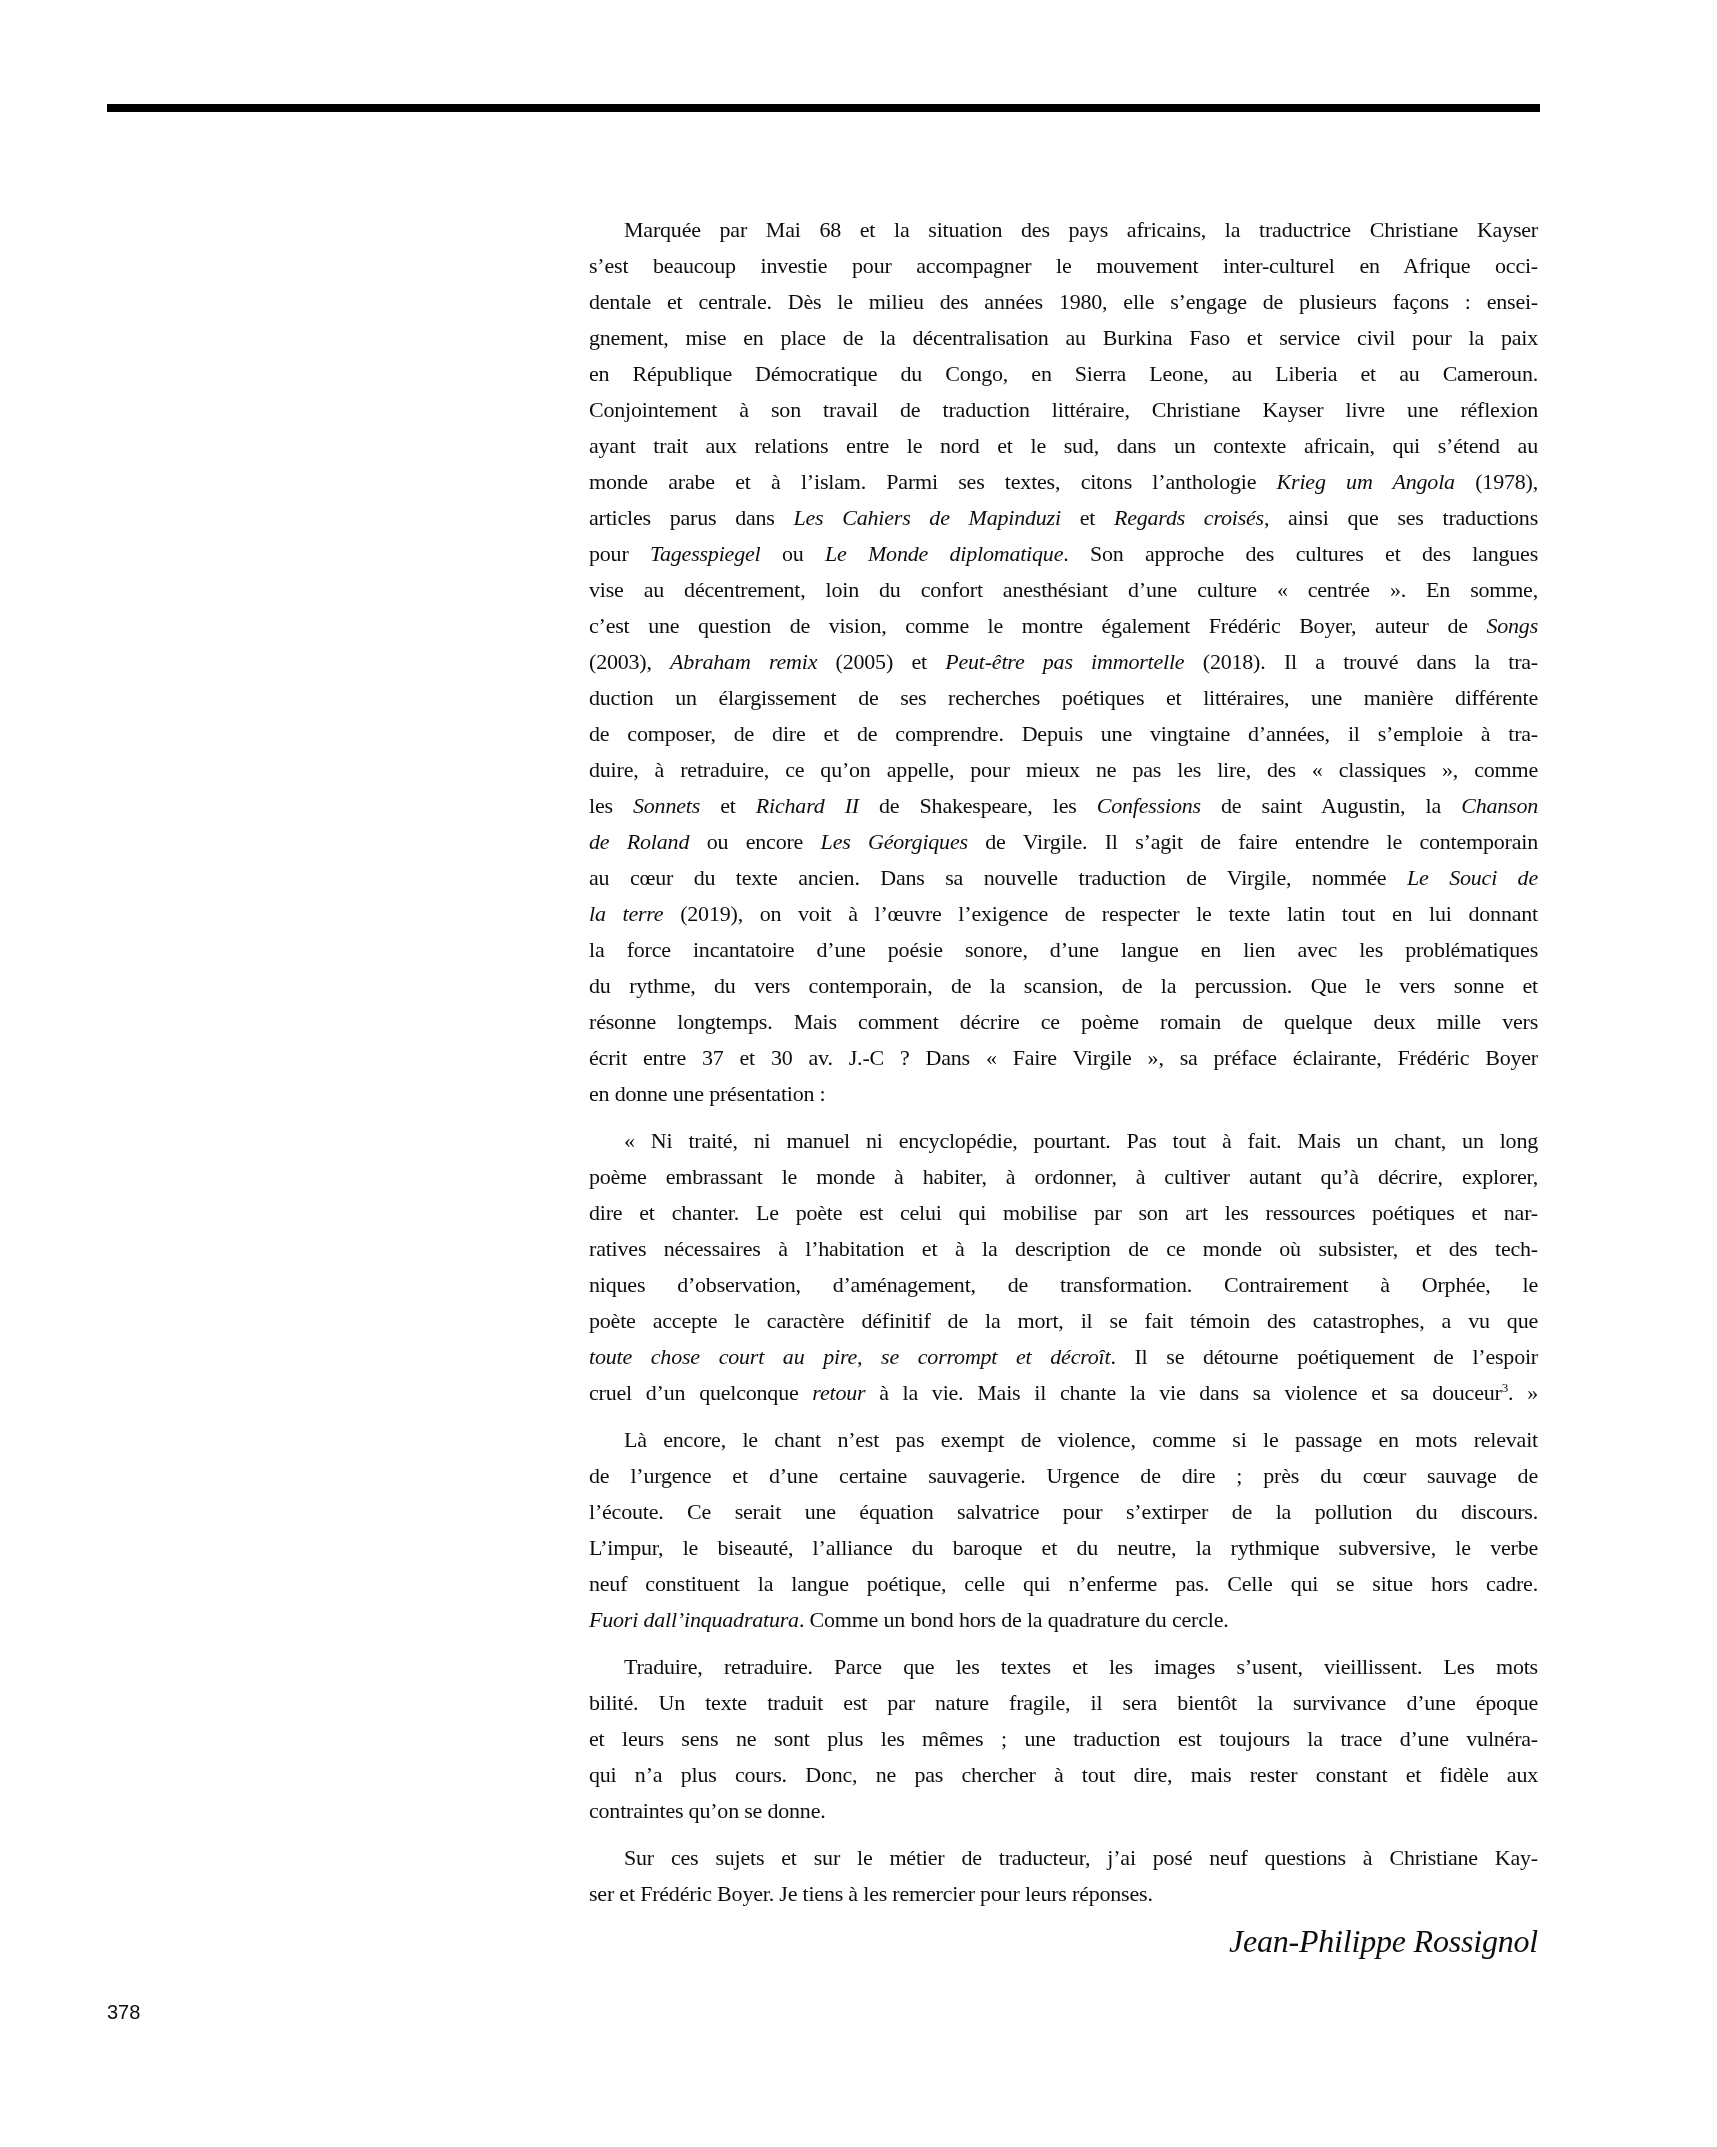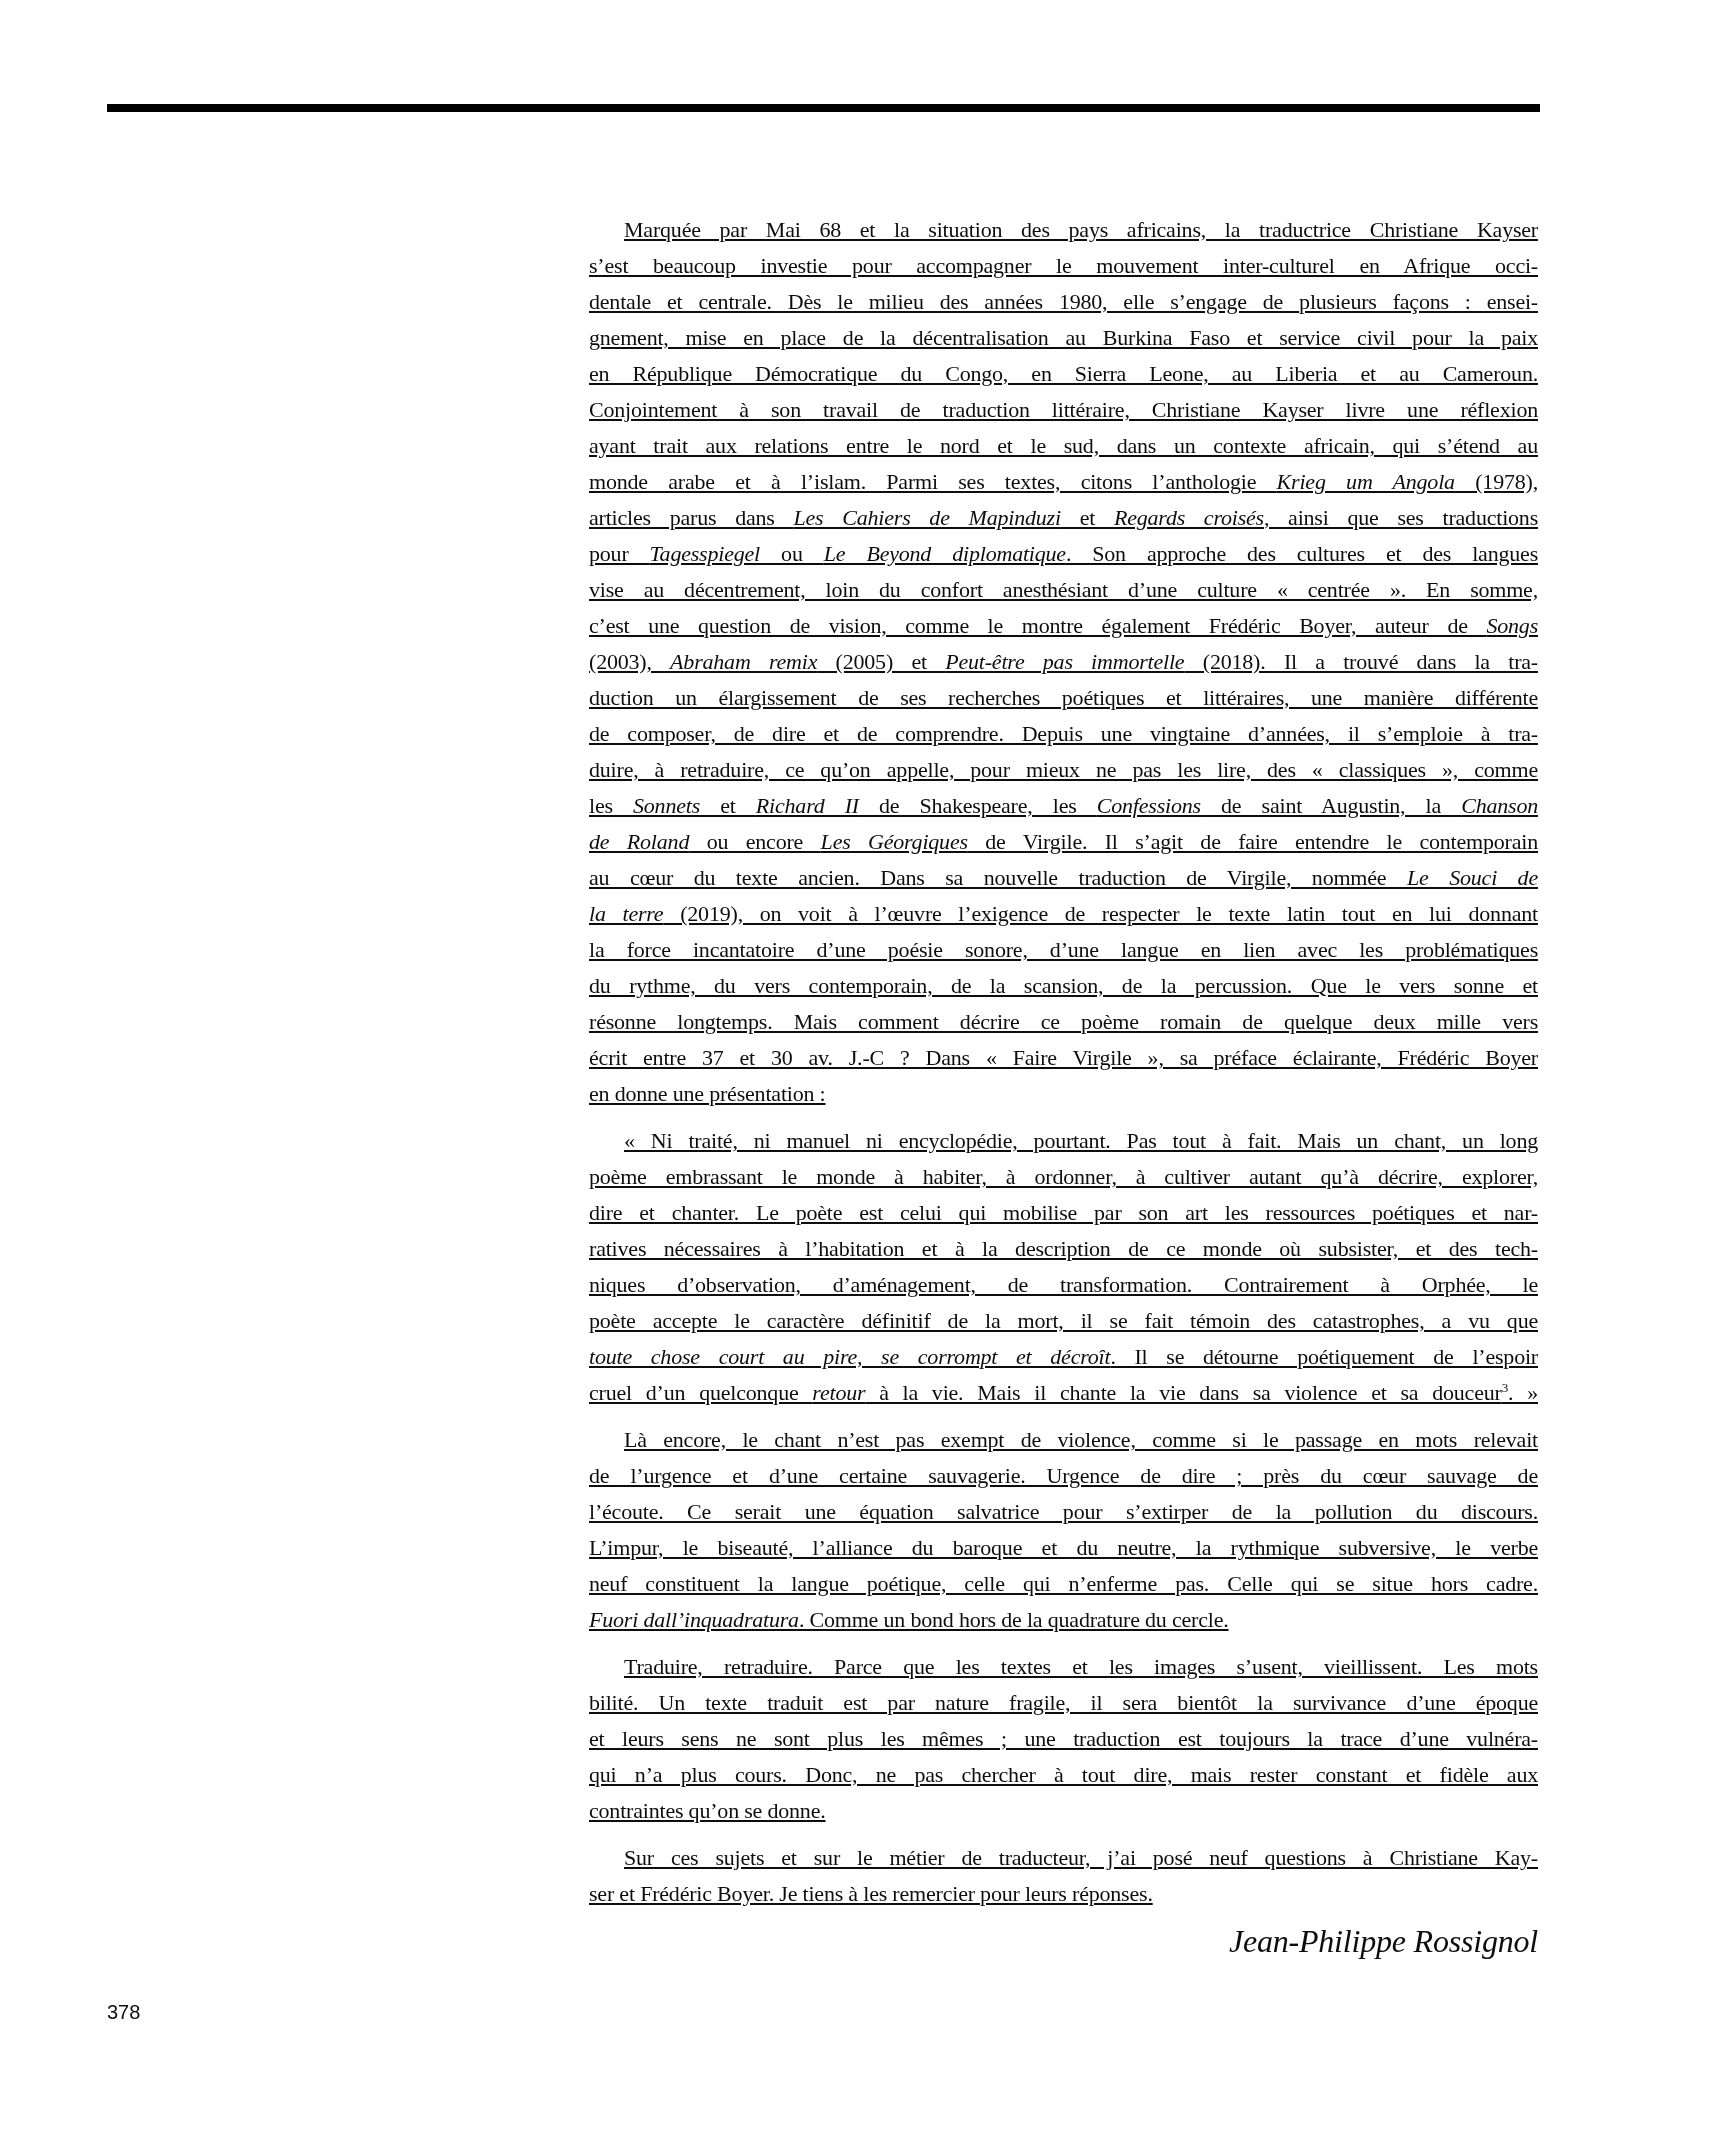--- a/index.html
+++ b/index.html
@@ -25,21 +25,20 @@
     font-size: 22px;
     line-height: 36px;
     letter-spacing: -0.2px;
   }
   .para { margin: 0 0 11px 0; }
   .line {
     text-align: justify;
     text-align-last: justify;
     height: 36px;
     white-space: normal;
-    text-decoration: underline;
   }
   .line.first { text-indent: 35px; }
   .line.last { text-align-last: left; }
   .line i { font-style: italic; }
   .line sup {
     font-size: 0.6em;
     line-height: 0;
     vertical-align: super;
   }
   .signature {
@@ -67,21 +66,21 @@
       <div class="para">
         <div class="line first">Marquée par Mai 68 et la situation des pays africains, la traductrice Christiane Kayser</div>
         <div class="line">s’est beaucoup investie pour accompagner le mouvement inter-culturel en Afrique occi-</div>
         <div class="line">dentale et centrale. Dès le milieu des années 1980, elle s’engage de plusieurs façons : ensei-</div>
         <div class="line">gnement, mise en place de la décentralisation au Burkina Faso et service civil pour la paix</div>
         <div class="line">en République Démocratique du Congo, en Sierra Leone, au Liberia et au Cameroun.</div>
         <div class="line">Conjointement à son travail de traduction littéraire, Christiane Kayser livre une réflexion</div>
         <div class="line">ayant trait aux relations entre le nord et le sud, dans un contexte africain, qui s’étend au</div>
         <div class="line">monde arabe et à l’islam. Parmi ses textes, citons l’anthologie <i>Krieg um Angola</i> (1978),</div>
         <div class="line">articles parus dans <i>Les Cahiers de Mapinduzi</i> et <i>Regards croisés</i>, ainsi que ses traductions</div>
-        <div class="line">pour <i>Tagesspiegel</i> ou <i>Le Beyond diplomatique</i>. Son approche des cultures et des langues</div>
+        <div class="line">pour <i>Tagesspiegel</i> ou <i>Le Monde diplomatique</i>. Son approche des cultures et des langues</div>
         <div class="line">vise au décentrement, loin du confort anesthésiant d’une culture « centrée ». En somme,</div>
         <div class="line">c’est une question de vision, comme le montre également Frédéric Boyer, auteur de <i>Songs</i></div>
         <div class="line">(2003), <i>Abraham remix</i> (2005) et <i>Peut-être pas immortelle</i> (2018). Il a trouvé dans la tra-</div>
         <div class="line">duction un élargissement de ses recherches poétiques et littéraires, une manière différente</div>
         <div class="line">de composer, de dire et de comprendre. Depuis une vingtaine d’années, il s’emploie à tra-</div>
         <div class="line">duire, à retraduire, ce qu’on appelle, pour mieux ne pas les lire, des « classiques », comme</div>
         <div class="line">les <i>Sonnets</i> et <i>Richard II</i> de Shakespeare, les <i>Confessions</i> de saint Augustin, la <i>Chanson</i></div>
         <div class="line"><i>de Roland</i> ou encore <i>Les Géorgiques</i> de Virgile. Il s’agit de faire entendre le contemporain</div>
         <div class="line">au cœur du texte ancien. Dans sa nouvelle traduction de Virgile, nommée <i>Le Souci de</i></div>
         <div class="line"><i>la terre</i> (2019), on voit à l’œuvre l’exigence de respecter le texte latin tout en lui donnant</div>

